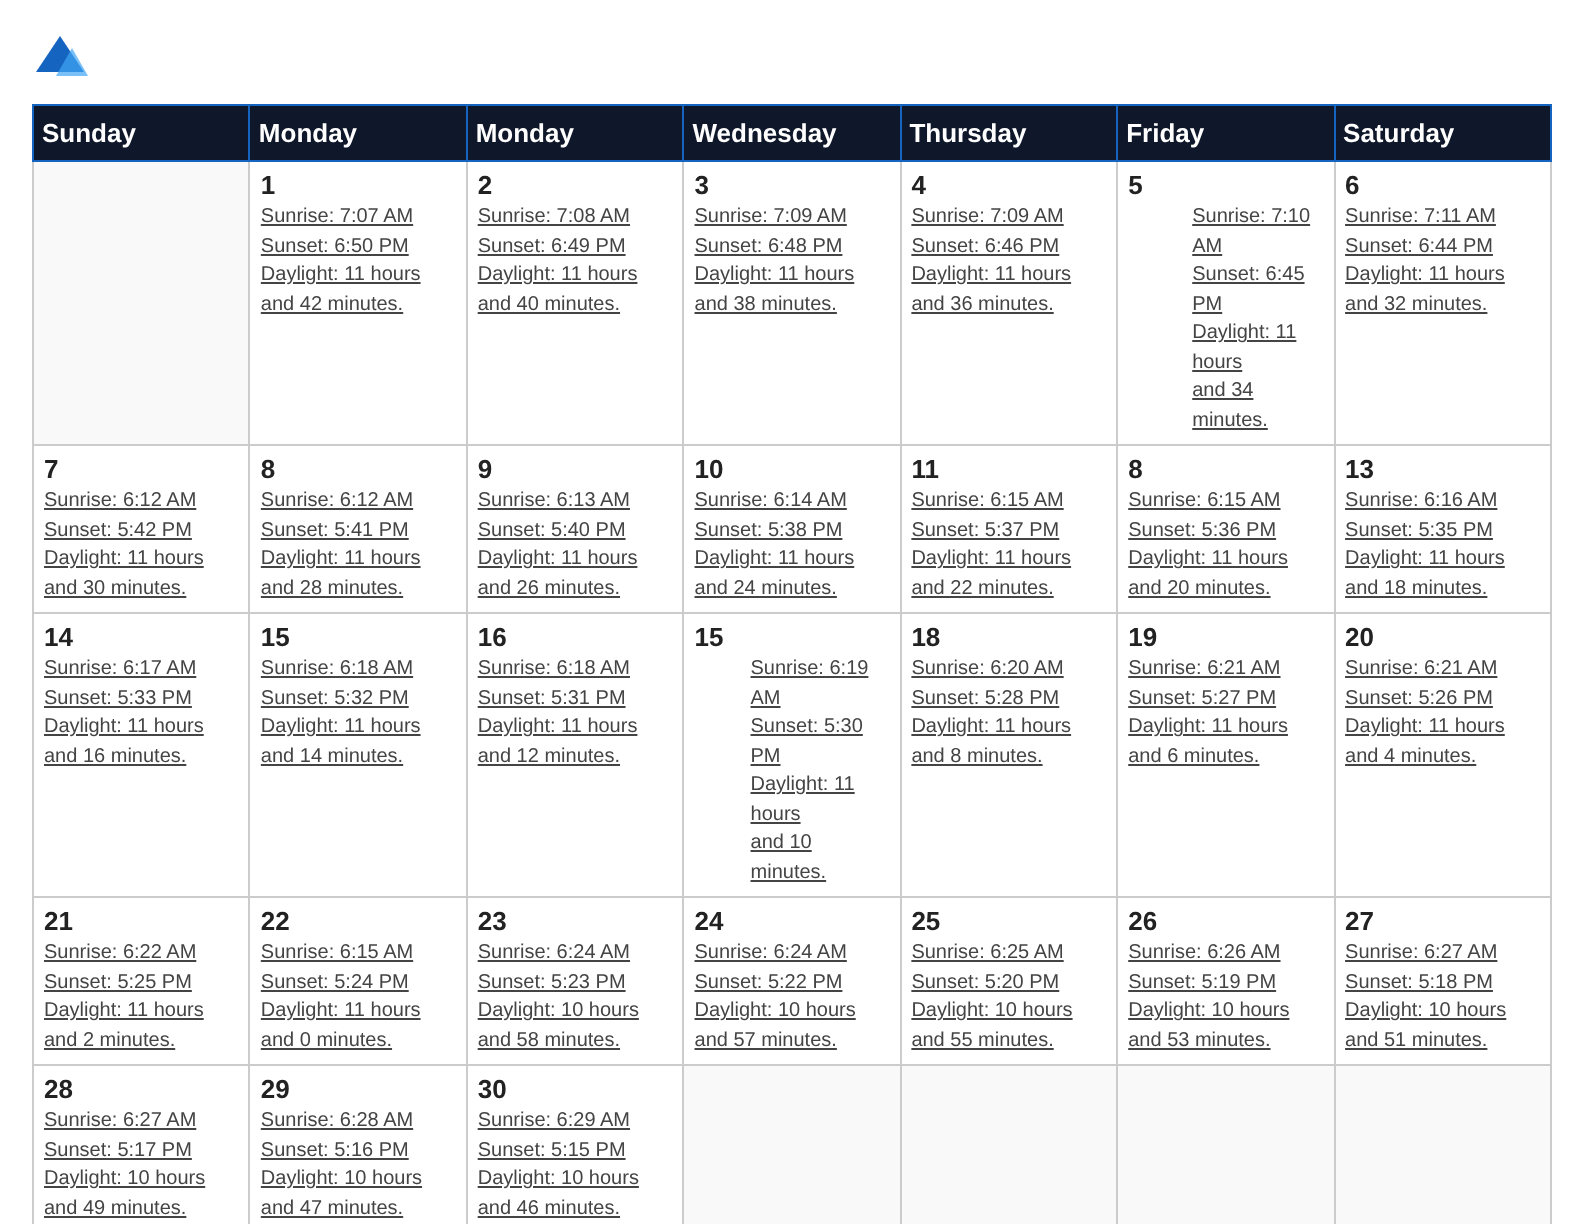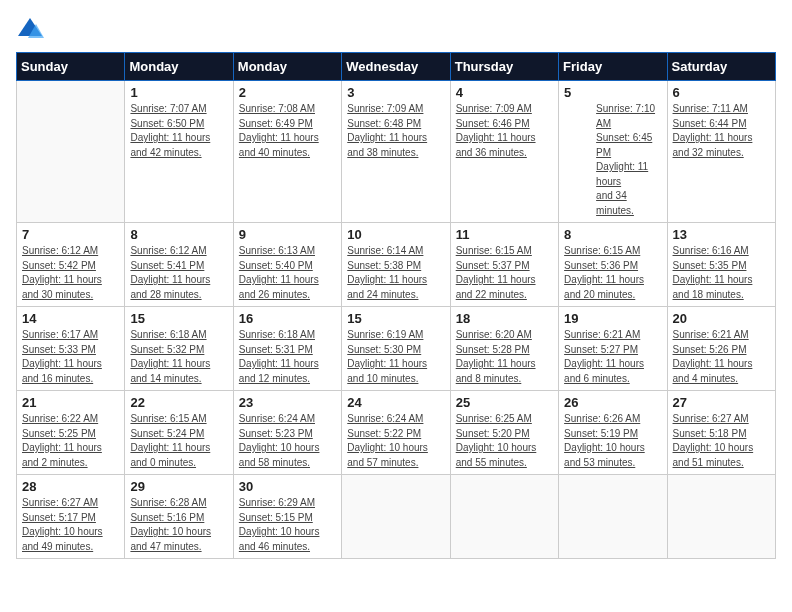--- a/index.html
+++ b/index.html
@@ -232,21 +232,21 @@
         </td>
         <td>
           <span class="day-number">16</span>
           <div class="day-info" style="white-space: pre-line;">Sunrise: 6:18 AM
 Sunset: 5:31 PM
 Daylight: 11 hours
 and 12 minutes.</div>
         </td>
         <td>
           <span class="day-number">15</span>
-          <div class="day-info" style="white-space: pre-line;">Sunrise: 6:19 AM
+          <div class="day-info" style="white-space: pre-line; margin-left: 28px;">Sunrise: 6:19 AM
 Sunset: 5:30 PM
 Daylight: 11 hours
 and 10 minutes.</div>
         </td>
         <td>
           <span class="day-number">18</span>
           <div class="day-info" style="white-space: pre-line;">Sunrise: 6:20 AM
 Sunset: 5:28 PM
 Daylight: 11 hours
 and 8 minutes.</div>

